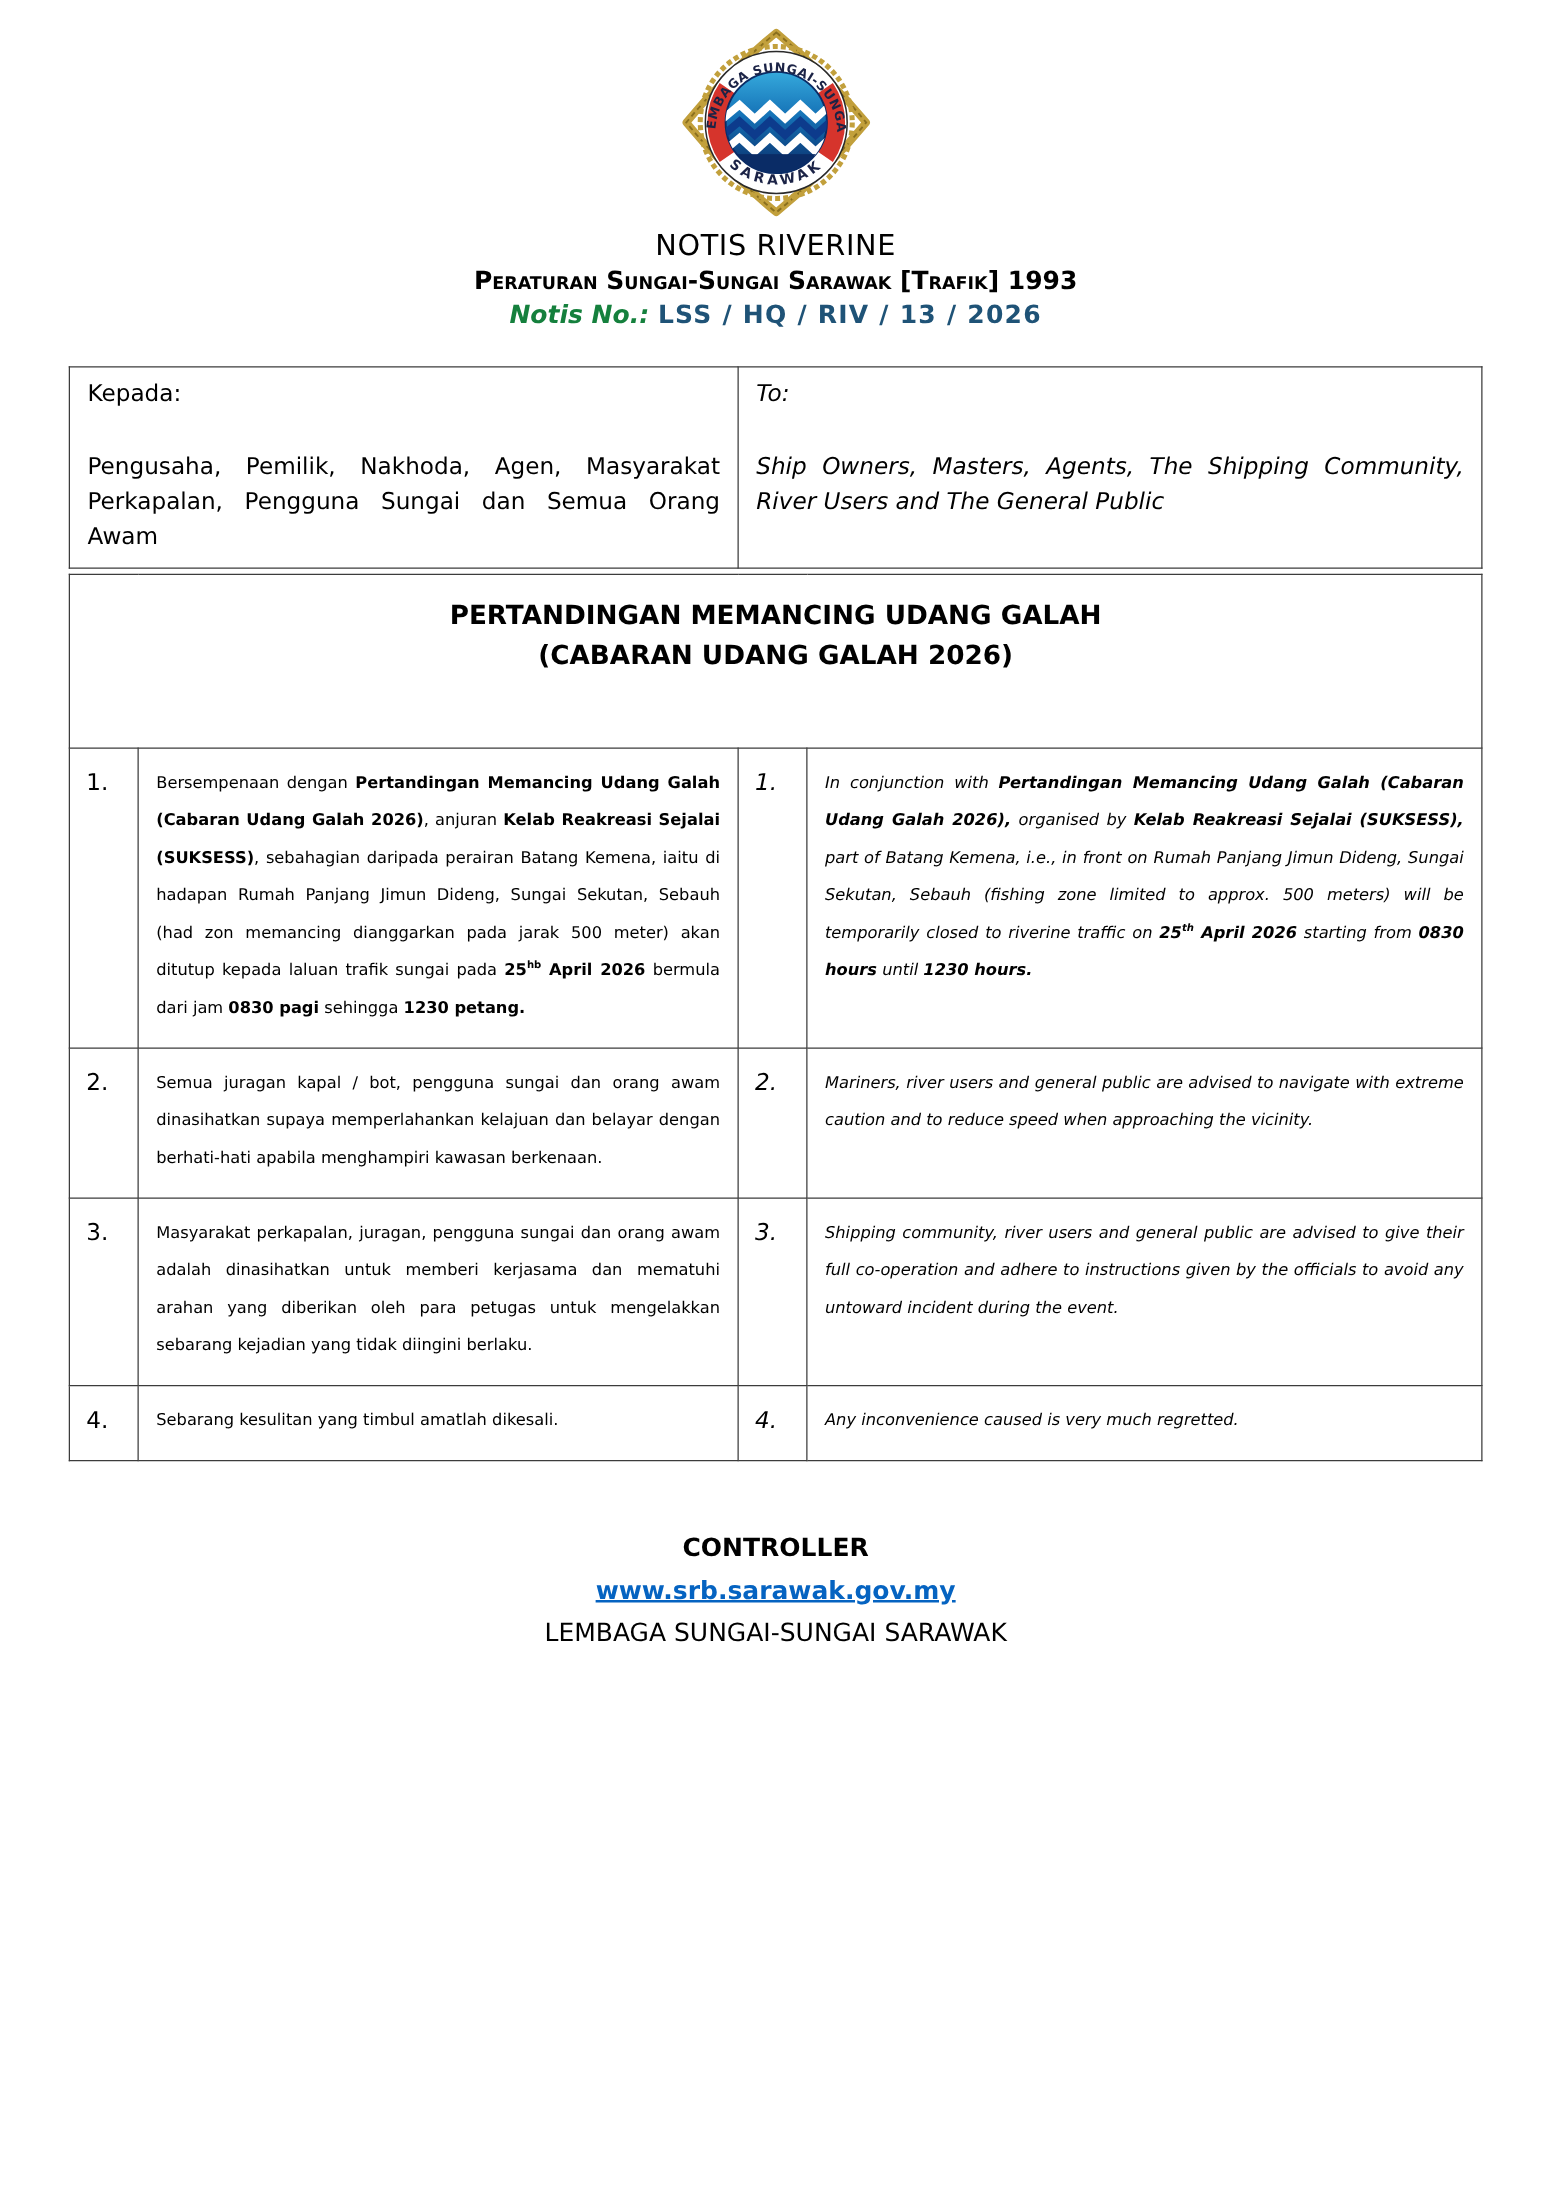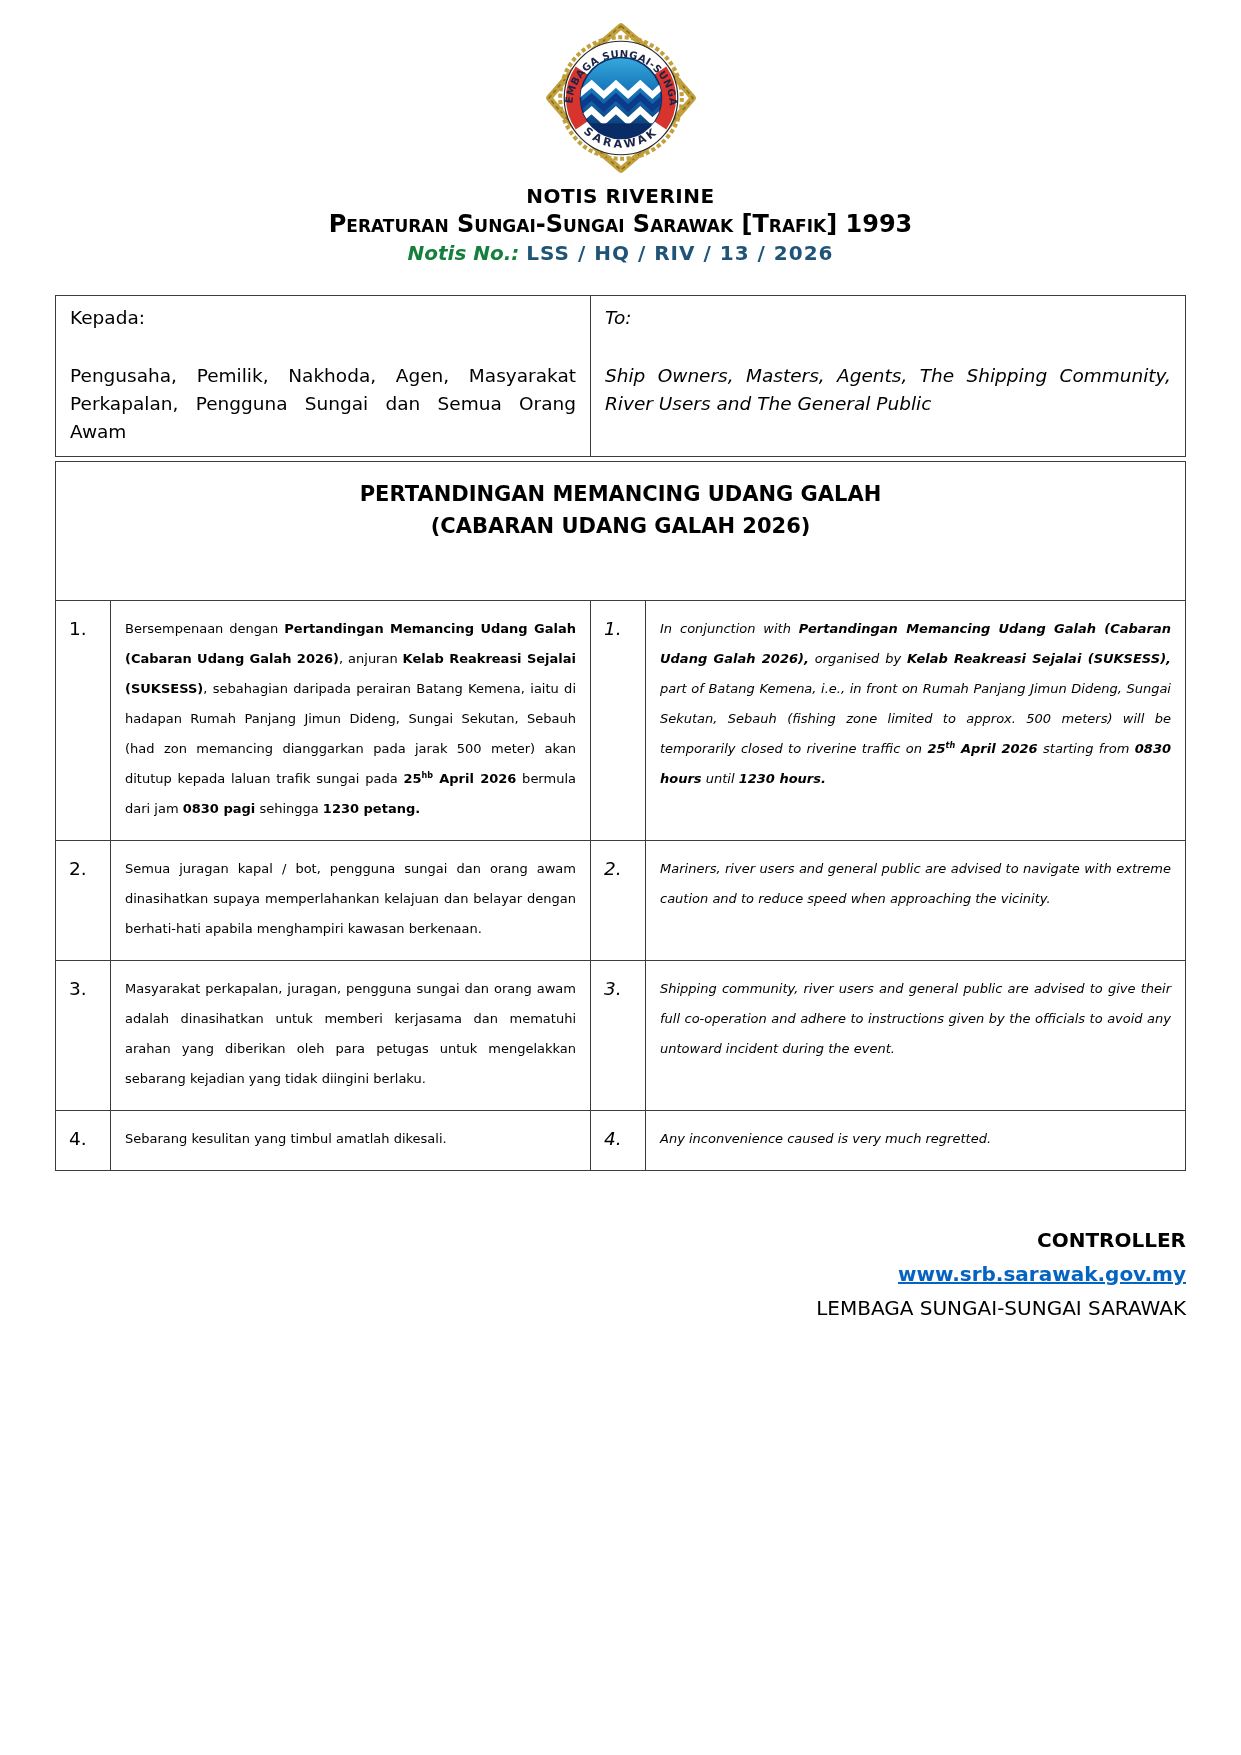--- a/index.html
+++ b/index.html
@@ -11,22 +11,22 @@
   body{background:#e8e8e8;}
   .page{
     width:1241px;height:1755px;margin:0 auto;background:#ffffff;
     font-family:"DejaVu Sans",sans-serif;color:#000;
     padding:22px 55px 0 55px;position:relative;overflow:hidden;
   }
   
   .logo-wrap{text-align:center;}
   .logo-wrap svg{width:152px;height:152px;}
   .title-block{text-align:center;margin-top:6px;}
-  .doc-title{font-size:20px;font-weight:bold;letter-spacing:.5px;}
-  .doc-subtitle{font-size:24px;font-weight:bold;font-variant:small-caps;margin-top:2px;}
+  .doc-title{font-size:23px;font-weight:normal;letter-spacing:.5px;}
+  .doc-subtitle{font-size:20px;font-weight:bold;font-variant:small-caps;margin-top:2px;}
   .doc-noticeno{font-size:20px;font-weight:bold;margin-top:3px;}
   .doc-noticeno .no-label{color:#15803d;font-style:italic;}
   .doc-noticeno .no-value{color:var(--notice-blue);letter-spacing:1px;}
   
   table{border-collapse:collapse;width:1130px;table-layout:fixed;}
   td{border:1.5px solid var(--border-col);vertical-align:top;}
   .tableA{margin-top:30px;}
   .tableB{margin-top:4px;}
   .addr-cell{padding:8px 14px 10px 14px;font-size:18.5px;line-height:28px;}
   .addr-cell .addr-body{margin-top:30px;text-align:justify;}
@@ -37,21 +37,21 @@
   }
   .num-cell{padding:13px 6px 6px 13px;font-size:18.5px;line-height:30px;}
   .num-en{font-style:italic;}
   .text-cell{
     padding:13px 14px 16px 14px;font-size:13px;line-height:30px;
     text-align:justify;
   }
   .text-en{font-style:italic;}
   sup{font-size:.62em;vertical-align:super;line-height:0;}
   
-  .footer{text-align:right;margin-top:52px;font-size:20px;line-height:34px;}
+  .footer{text-align:center;margin-top:52px;font-size:20px;line-height:34px;}
   .footer .signatory{font-weight:bold;}
   .footer a{color:var(--link-blue);font-weight:bold;text-decoration:underline;cursor:pointer;}
 </style>
 </head>
 <body>
 
 <div class="page">
 
   <div class="logo-wrap">
     <svg viewBox="0 0 150 150" aria-hidden="true">

